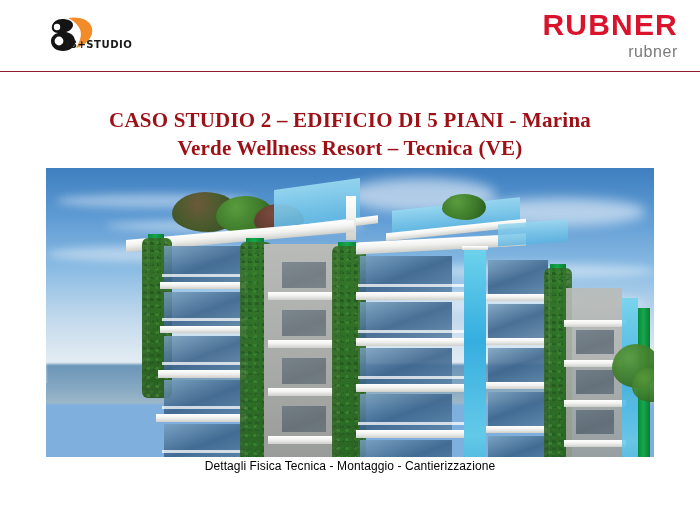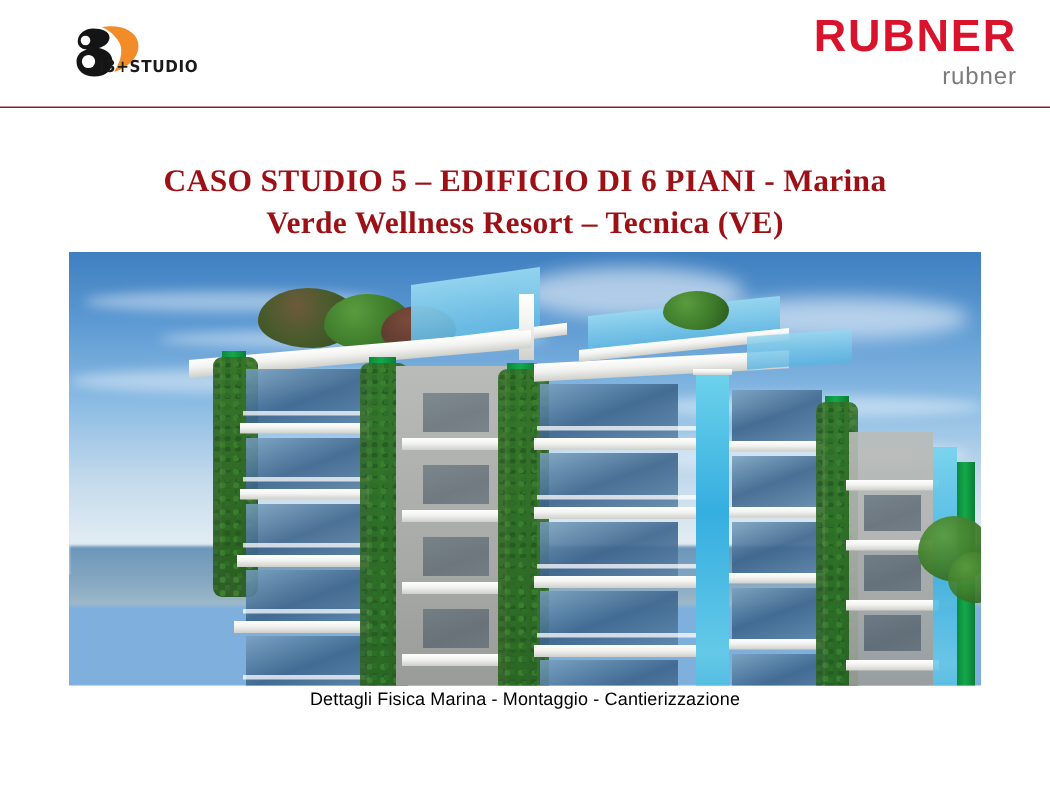--- a/index.html
+++ b/index.html
@@ -213,21 +213,21 @@
 
     <div id="logo-rubner">
       <div id="rubner-name">RUBNER</div>
       <div id="rubner-sub">rubner</div>
     </div>
 
     <div id="header-rule"></div>
   </div>
 
   <div id="title-block">
-    <span class="title-line">CASO STUDIO 5 – EDIFICIO DI 6 PIANI -  Marina</span>
+    <span class="title-line">CASO STUDIO 2 – EDIFICIO DI 5 PIANI -  Marina</span>
     <span class="title-line">Verde Wellness Resort – Tecnica (VE)</span>
   </div>
 
   <div id="render-frame">
     <div id="render-scene">
 
       <div class="sky"></div>
       <div class="cloud-streak" style="left:10px; top:26px; width:200px; height:14px;"></div>
       <div class="cloud-streak" style="left:60px; top:52px; width:260px; height:12px;"></div>
       <div class="cloud-streak" style="left:0px; top:78px; width:230px; height:16px;"></div>
@@ -332,16 +332,16 @@
 
       <div class="lift-blue" style="left:576px; top:130px; width:16px; height:206px; opacity:0.85;"></div>
       <div class="col-green" style="left:592px; top:140px; width:12px; height:196px;"></div>
 
       <div class="tree" style="left:566px; top:176px; width:48px; height:44px; opacity:0.95;"></div>
       <div class="tree" style="left:586px; top:200px; width:34px; height:34px; opacity:0.9;"></div>
 
     </div>
   </div>
 
-  <div id="caption">Dettagli Fisica Marina -  Montaggio - Cantierizzazione</div>
+  <div id="caption">Dettagli Fisica Tecnica -  Montaggio - Cantierizzazione</div>
 
 
 </div>
 
 </body></html>

